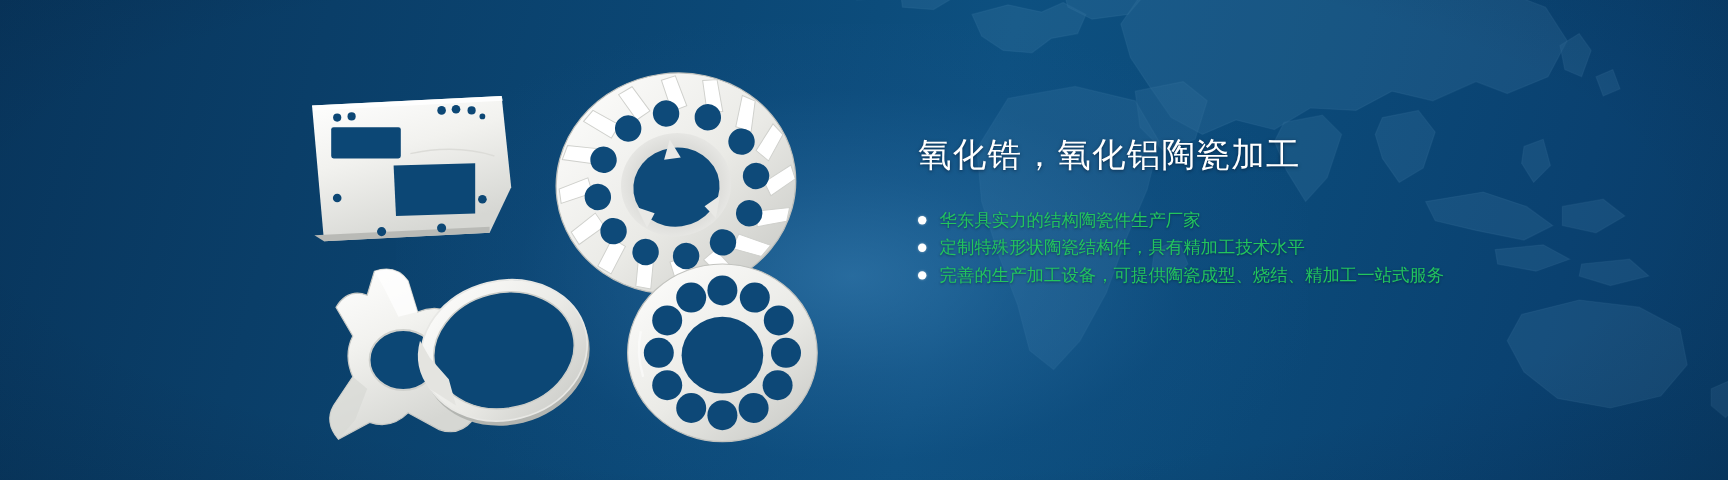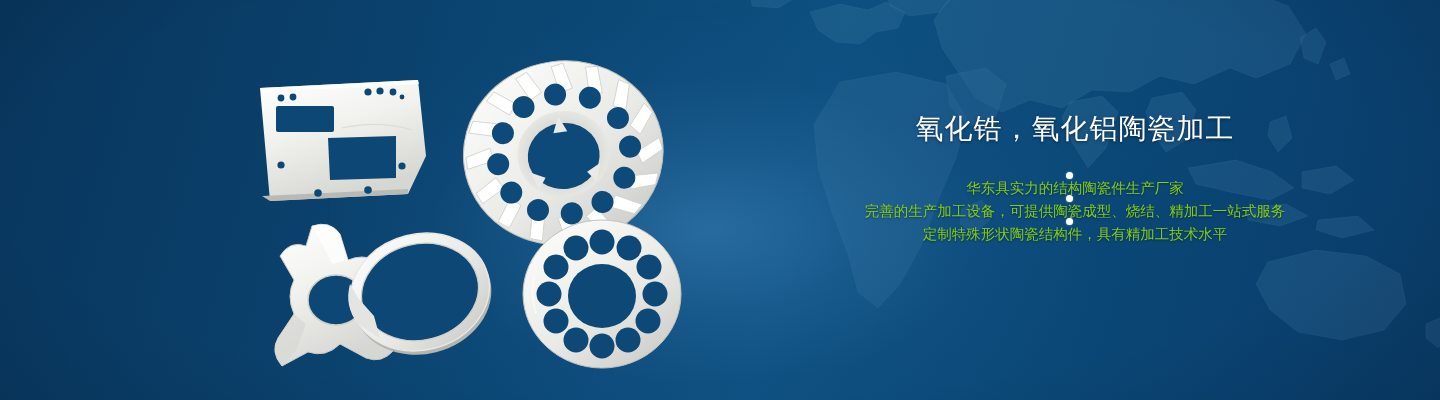--- a/index.html
+++ b/index.html
@@ -7,21 +7,20 @@
     padding: 0;
     background: #0a3f6b;
   }
   #banner {
     position: relative;
     width: 1440px;
     height: 400px;
     overflow: hidden;
     font-family: "Liberation Sans", "DejaVu Sans", sans-serif;
     background: #0a4170;
-    text-align: center;
   }
 
   
   .bg-base {
     position: absolute;
     inset: 0;
     background:
       linear-gradient(105deg,
         #08355c 0%,
         #0a3e68 18%,
@@ -93,25 +92,24 @@
   }
   .bullets {
     margin-top: 26px;
     list-style: none;
     padding: 0;
   }
   .bullet {
     display: flex;
     align-items: center;
     height: 23px;
-    color: #84cc16;
+    color: #22c55e;
     font-size: 14.5px;
     white-space: nowrap;
     text-shadow: 0 1px 2px rgba(0,10,25,0.45);
-    flex-direction: column;
   }
   .dot {
     width: 7px;
     height: 7px;
     border-radius: 50%;
     background: #ffffff;
     margin-right: 11px;
     flex: 0 0 auto;
     box-shadow: 0 0 2px rgba(255,255,255,0.5);
   }
@@ -305,22 +303,22 @@
   <div class="copy">
     <div class="headline">氧化锆，氧化铝陶瓷加工</div>
 
     <ul class="bullets">
       <li class="bullet">
         <span class="dot"></span>
         <span>华东具实力的结构陶瓷件生产厂家</span>
       </li>
       <li class="bullet">
         <span class="dot"></span>
-        <span>完善的生产加工设备，可提供陶瓷成型、烧结、精加工一站式服务</span>
+        <span>定制特殊形状陶瓷结构件，具有精加工技术水平</span>
       </li>
       <li class="bullet">
         <span class="dot"></span>
-        <span>定制特殊形状陶瓷结构件，具有精加工技术水平</span>
+        <span>完善的生产加工设备，可提供陶瓷成型、烧结、精加工一站式服务</span>
       </li>
     </ul>
   </div>
 
 </div>
 
 </body></html>

